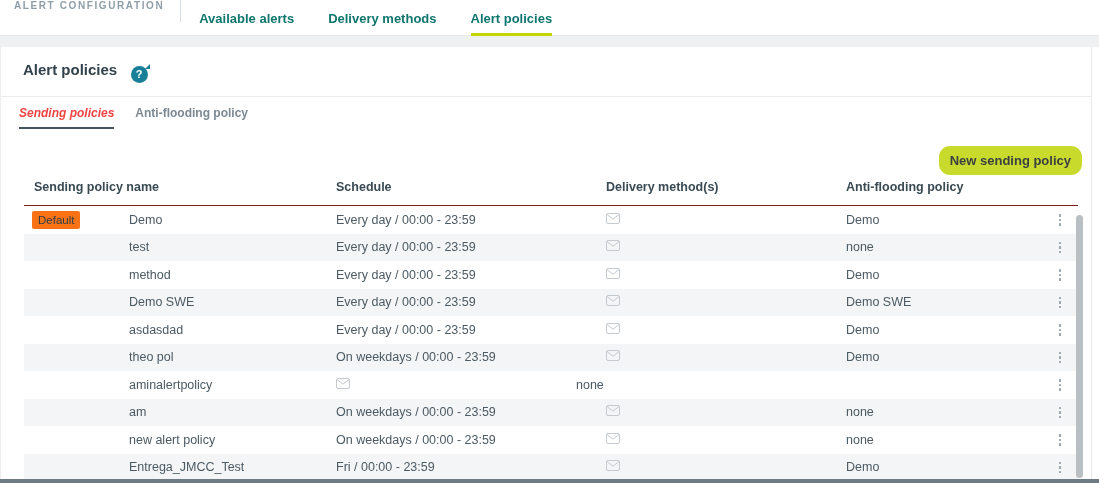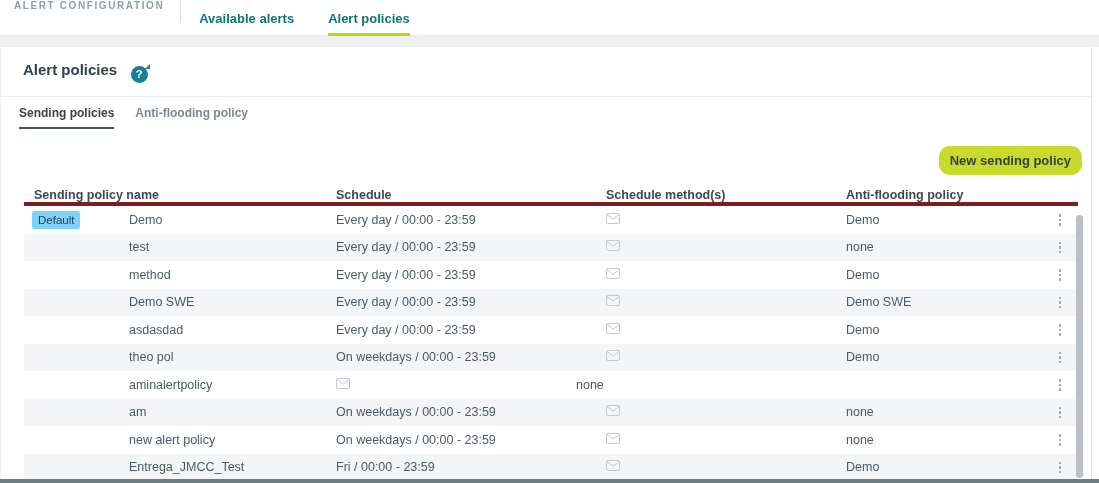--- a/index.html
+++ b/index.html
@@ -34,44 +34,44 @@
   .help-icon::after { content: ""; position: absolute; top: -2px; right: -2px;
     width: 0; height: 0; border-left: 5px solid transparent; border-top: 5px solid #187f99; 
     transform: rotate(90deg); }
   .page-desc { margin-top: 6px; font-size: 12.5px; color: #6b7b85; }
   .head-divider { margin-top: 13px; border-bottom: 1px solid #eaedf0; }
 
   
   .subtabs { padding: 9px 0 0 18px; display: flex; }
   .subtab { font-size: 12px; font-weight: bold; color: #7b8994; margin-right: 21px;
     padding-bottom: 7px; cursor: pointer; border-bottom: 2px solid transparent; }
-  .subtab.active { color: #404040; border-bottom-color: #45555e; }
+  .subtab.active { color: #ef4444; border-bottom-color: #45555e; font-style: italic; }
 
   
   .new-policy-btn { position: absolute; top: 99px; right: 9px; background: #c8da2b;
     border: none; border-radius: 11px; padding: 7px 11px; font-size: 13px; font-weight: bold;
     color: #3c4043; font-family: "Liberation Sans", sans-serif; cursor: pointer; }
 
   
   .table { position: absolute; top: 133px; left: 23px; right: 13px; }
-  .thead { display: flex; align-items: flex-end; height: 26px;
-    border-bottom: 4px solid #7f1d1d; font-size: 12.5px; font-weight: bold; color: #3a4a53; }
+  .thead { display: flex; align-items: flex-start; height: 26px;
+    border-bottom: 1px solid #7f1d1d; font-size: 12.5px; font-weight: bold; color: #3a4a53; }
   .row { display: flex; align-items: center; height: 27.5px; font-size: 12.5px;
     color: #4b5a63; cursor: pointer; }
   .row.striped { background: #f4f5f6; justify-content: space-between; }
 
   .c-name   { width: 302px; display: flex; align-items: center; padding-left: 8px; }
   .c-name-h { width: 302px; padding-left: 10px; }
   .c-sched  { width: 270px; padding-left: 10px; }
   .c-deliv  { width: 240px; padding-left: 10px; }
   .c-anti   { flex: 1; padding-left: 10px; }
   .c-menu   { width: 36px; display: flex; justify-content: center; }
 
   .badge-slot { width: 97px; }
-  .default-badge { display: inline-block; background: #7dd3fc; color: #2d3e46;
+  .default-badge { display: inline-block; background: #f97316; color: #2d3e46;
     font-size: 11.5px; padding: 3px 6px; border-radius: 2px; }
 
   .envelope { display: inline-block; }
 
   .kebab { display: flex; flex-direction: column; gap: 2px; padding: 4px; cursor: pointer; }
   .kebab i { width: 2.5px; height: 2.5px; background: #9ba6ad; border-radius: 0.5px; }
 
   
   .scrollbar-thumb { position: absolute; right: 8px; top: 168px; bottom: 5px;
     width: 7px; border-radius: 3.5px; background: #b9bfc2; cursor: pointer; z-index: 5; }
@@ -80,20 +80,21 @@
   .bottom-bar { position: absolute; left: 0; right: 0; bottom: 0; height: 4px;
     background: #6f7b83; z-index: 6; }
 </style>
 </head>
 <body>
 
 <div class="topbar">
   <span class="app-title">ALERT CONFIGURATION</span>
   <span class="topbar-divider"></span>
   <div class="top-tab">Available alerts</div>
+  <div class="top-tab">Delivery methods</div>
   <div class="top-tab active">Alert policies</div>
 </div>
 
 <div class="page-strip"></div>
 
 <div class="card">
 
   <div class="card-head">
     <span class="page-title">Alert policies</span>
     <span class="help-icon">?</span>
@@ -104,21 +105,21 @@
     <div class="subtab active">Sending policies</div>
     <div class="subtab">Anti-flooding policy</div>
   </div>
 
   <button class="new-policy-btn">New sending policy</button>
 
   <div class="table">
     <div class="thead">
       <span class="c-name-h">Sending policy name</span>
       <span class="c-sched">Schedule</span>
-      <span class="c-deliv">Schedule method(s)</span>
+      <span class="c-deliv">Delivery method(s)</span>
       <span class="c-anti">Anti-flooding policy</span>
       <span class="c-menu"></span>
     </div>
     <div>
   <div class="row">
     <span class="c-name">
       <span class="badge-slot"><span class="default-badge">Default</span></span>
       <span>Demo</span>
     </span>
     <span class="c-sched">Every day / 00:00 - 23:59</span>

